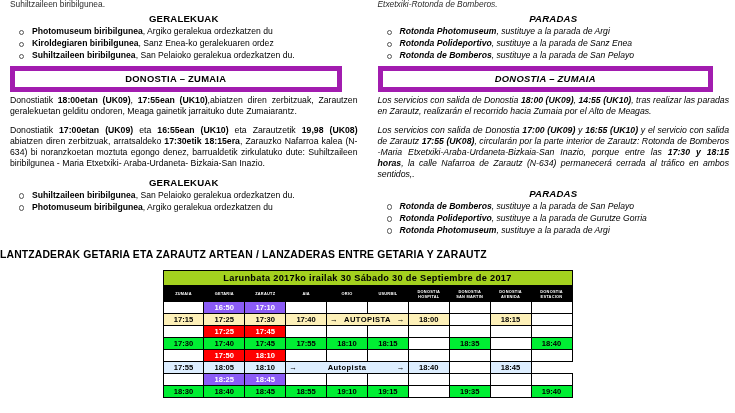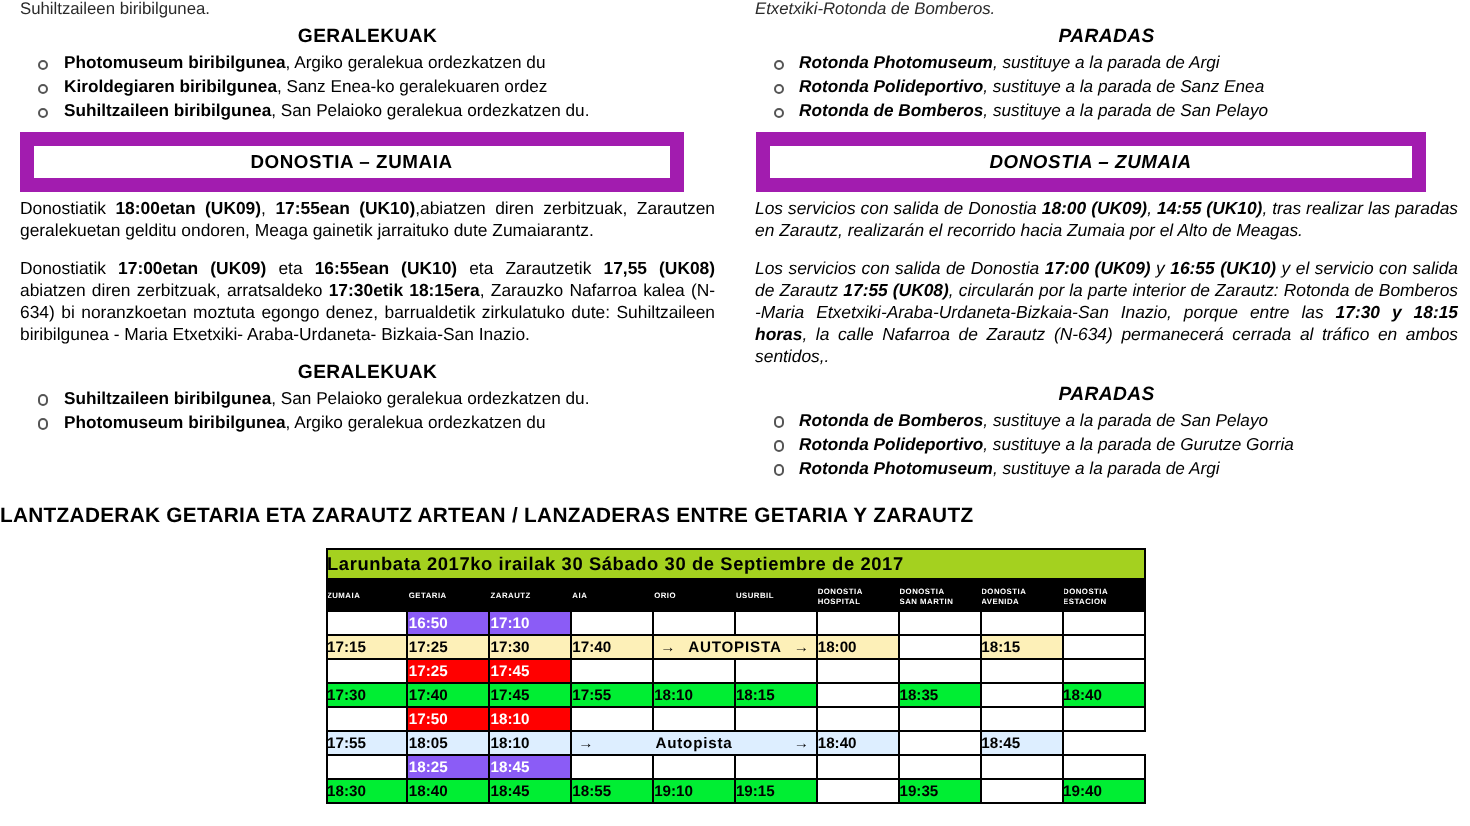--- a/index.html
+++ b/index.html
@@ -34,21 +34,21 @@
   }
   ul.bullets li:before{
     content:"";position:absolute;left:9px;top:3.6px;
     width:3.4px;height:3.4px;border:1px solid #555;border-radius:50%;
     background:#fff;
   }
   ul.bullets li b{font-weight:bold;}
   .col.right ul.bullets li{font-style:italic;}
 
   .boxtitle{
-    border:7px solid #a21caf;text-align:center;font-weight:bold;font-size:9.4px;
+    border:5px solid #a21caf;text-align:center;font-weight:bold;font-size:9.4px;
     padding:2.5px 0 3px 0;margin:5px 16px 3px 0;letter-spacing:.3px;
   }
   .col.right .boxtitle{font-style:italic;}
 
   p.body{
     font-size:8.7px;line-height:10.9px;text-align:justify;margin:0 0 8px 0;
     hyphens:none;
   }
   .col.right p.body{font-style:italic;}
   p.body b{font-weight:bold;}
@@ -60,21 +60,21 @@
   }
 
   
   .tablewrap{display:flex;justify-content:center;}
   table.tt{
     border-collapse:collapse;
     width:410px;
     table-layout:fixed;
     font-size:7.6px;
     font-weight:bold;
-    text-align:left;
+    text-align:center;
   }
   table.tt td,table.tt th{
     border:1px solid #000;
     padding:0;height:11px;line-height:11px;
     overflow:hidden;white-space:nowrap;
   }
   tr.daterow td{
     background:#a4d11f;color:#000;font-size:9.2px;height:14px;line-height:14px;
     letter-spacing:.3px;
   }
@@ -105,21 +105,21 @@
       <div class="heading">GERALEKUAK</div>
       <ul class="bullets">
           <li><b>Photomuseum biribilgunea</b><span>, Argiko geralekua ordezkatzen du</span></li>
           <li><b>Kiroldegiaren biribilgunea</b><span>, Sanz Enea-ko geralekuaren ordez</span></li>
           <li><b>Suhiltzaileen biribilgunea</b><span>, San Pelaioko geralekua ordezkatzen du.</span></li>
         </ul>
 
       <div class="boxtitle">DONOSTIA – ZUMAIA</div>
 
       <p class="body">Donostiatik <b>18:00etan (UK09)</b>, <b>17:55ean (UK10)</b>,abiatzen diren zerbitzuak, Zarautzen geralekuetan gelditu ondoren, Meaga gainetik jarraituko dute Zumaiarantz.</p>
-      <p class="body">Donostiatik <b>17:00etan (UK09)</b> eta <b>16:55ean (UK10)</b> eta Zarautzetik <b>17,55 (UK08)</b> abiatzen diren zerbitzuak, arratsaldeko <b>17:30etik 18:15era</b>, Zarauzko Nafarroa kalea (N-634) bi noranzkoetan moztuta egongo denez, barrualdetik zirkulatuko dute: Suhiltzaileen biribilgunea - Maria Etxetxiki- Araba-Urdaneta- Bizkaia-San Inazio.</p>
+      <p class="body">Donostiatik <b>17:00etan (UK09)</b> eta <b>16:55ean (UK10)</b> eta Zarautzetik <b>19,98 (UK08)</b> abiatzen diren zerbitzuak, arratsaldeko <b>17:30etik 18:15era</b>, Zarauzko Nafarroa kalea (N-634) bi noranzkoetan moztuta egongo denez, barrualdetik zirkulatuko dute: Suhiltzaileen biribilgunea - Maria Etxetxiki- Araba-Urdaneta- Bizkaia-San Inazio.</p>
 
       <div class="heading">GERALEKUAK</div>
       <ul class="bullets">
           <li><b>Suhiltzaileen biribilgunea</b><span>, San Pelaioko geralekua ordezkatzen du.</span></li>
           <li><b>Photomuseum biribilgunea</b><span>, Argiko geralekua ordezkatzen du</span></li>
         </ul>
     </div>
 
     <div class="col right">
       <div class="cut">Etxetxiki-Rotonda de Bomberos.</div>

